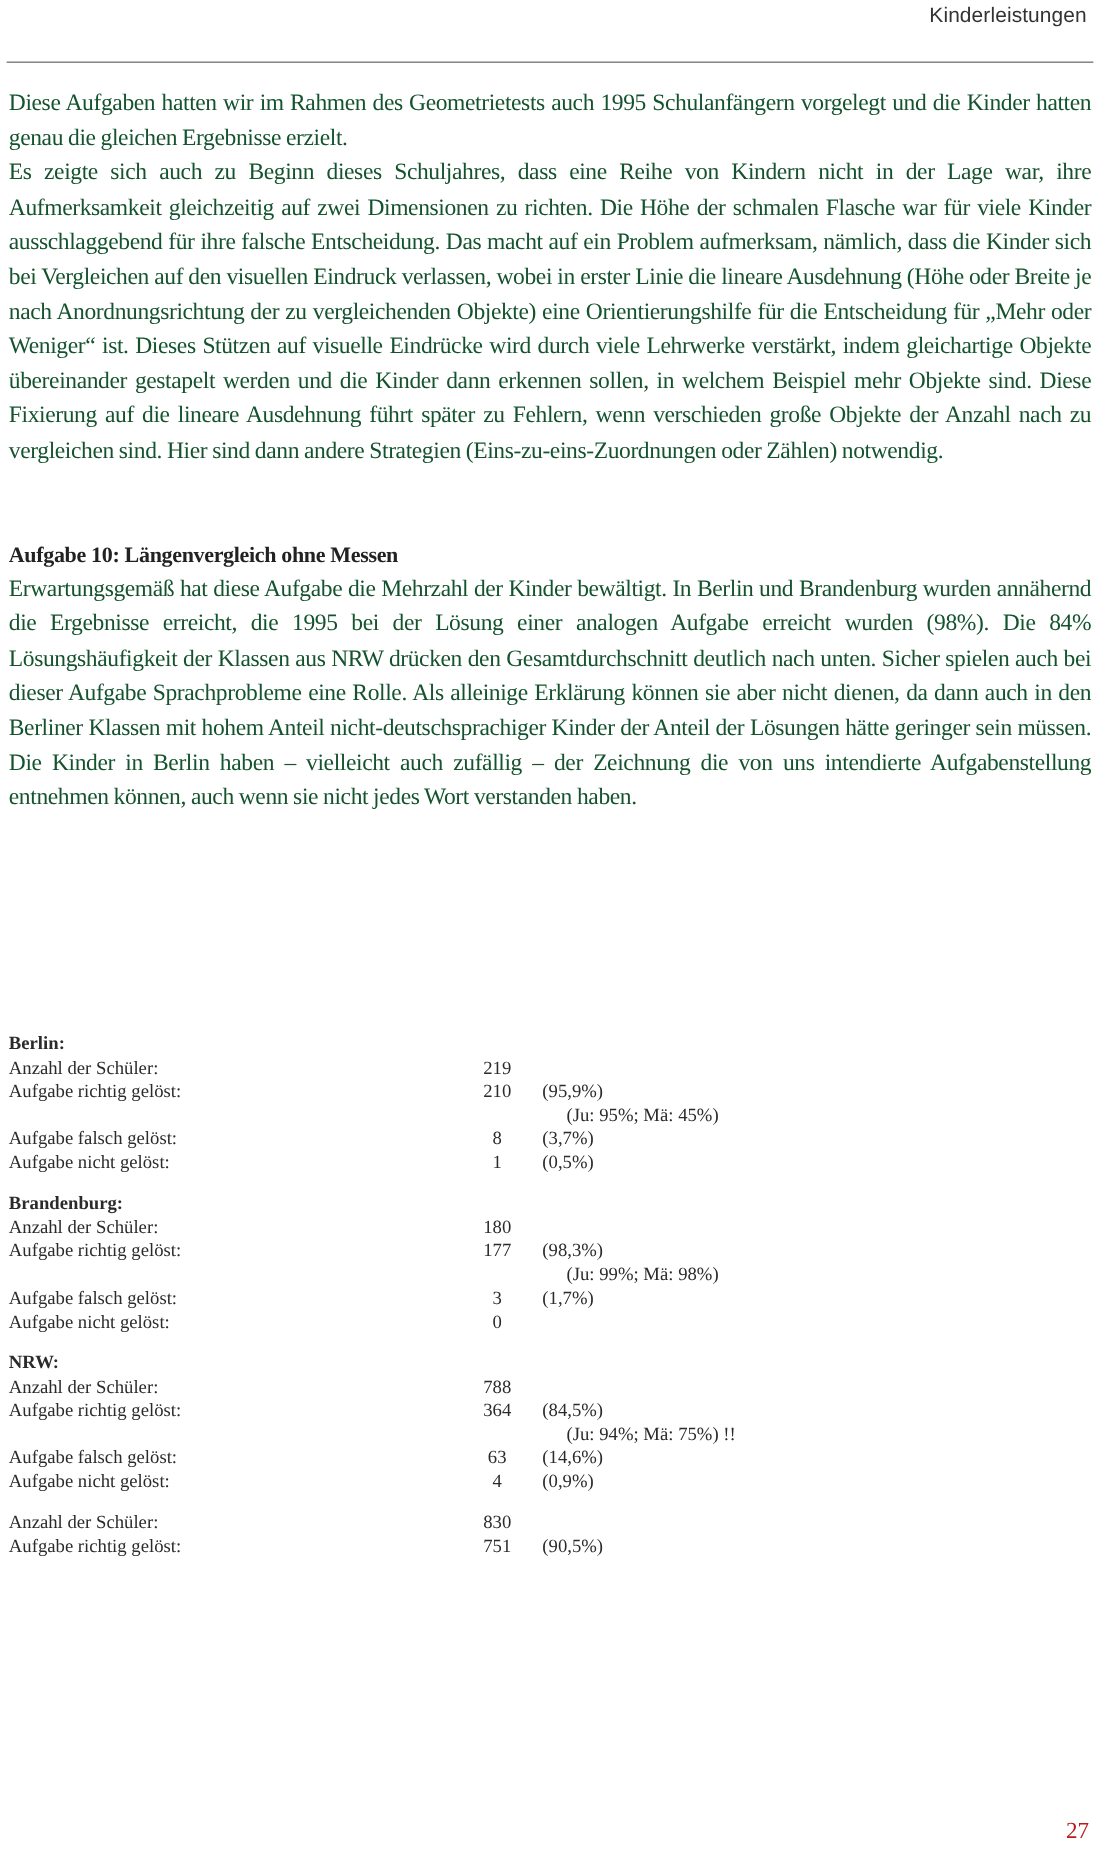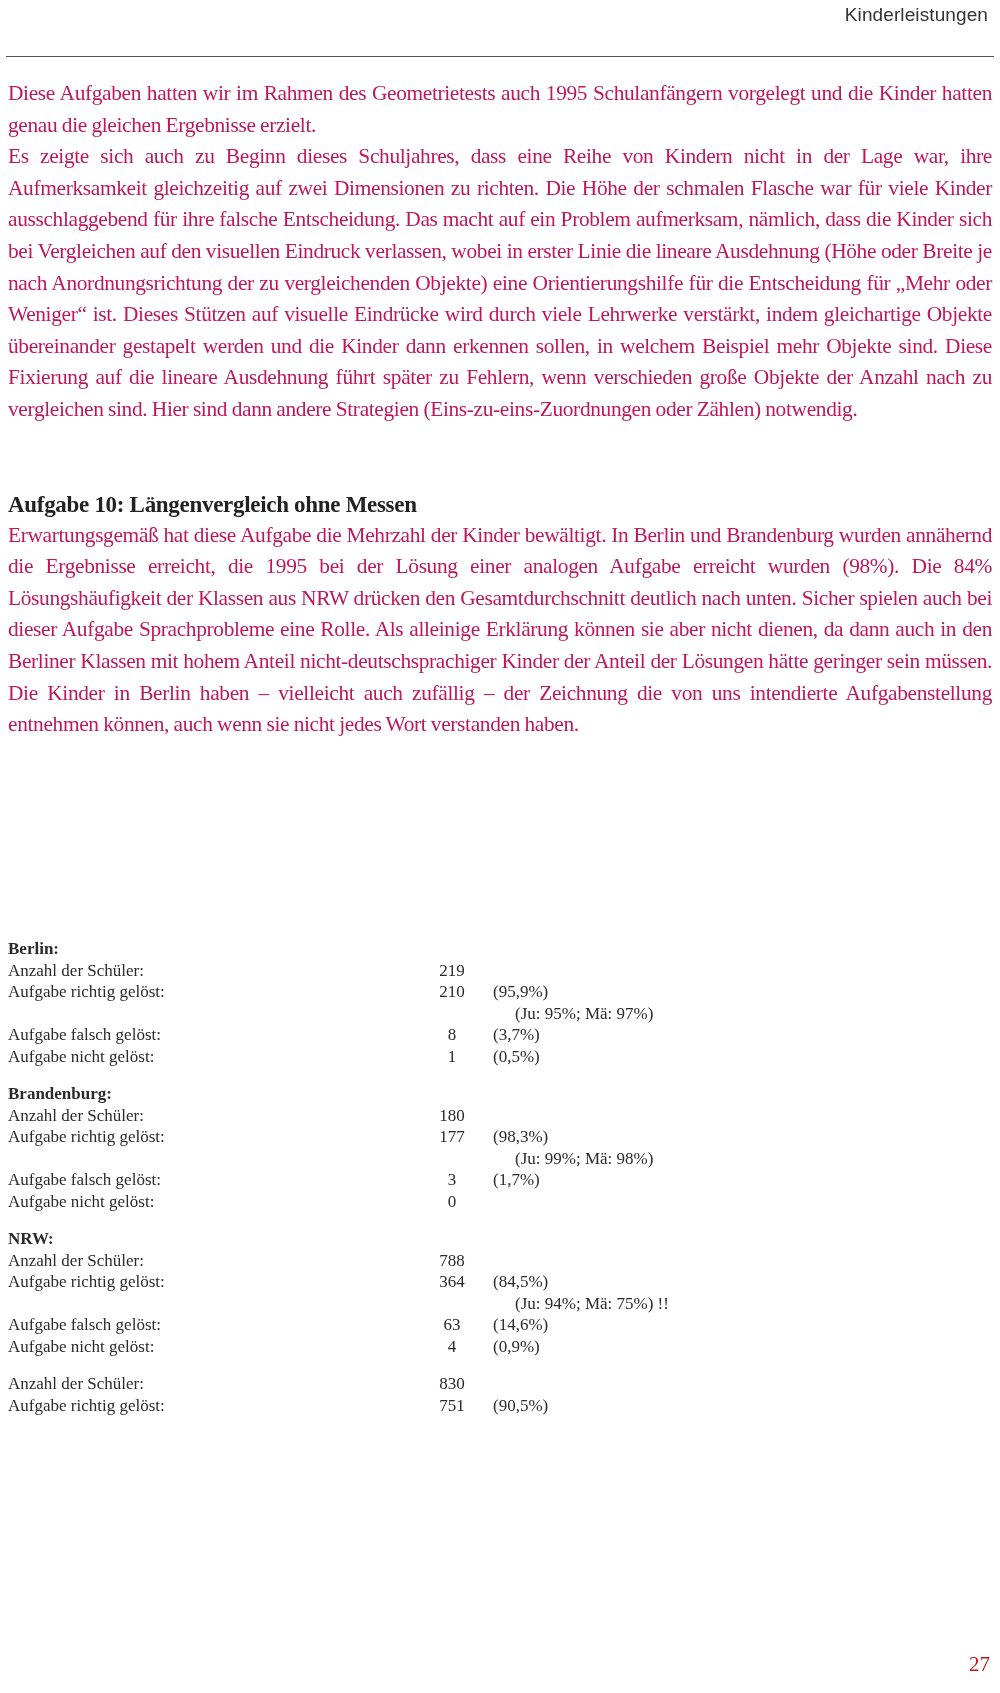--- a/index.html
+++ b/index.html
@@ -39,27 +39,27 @@
       width: 984px;
     }
     p.body {
       margin: 0;
       font-size: 21.4px;
       line-height: 31.6px;
       text-align: justify;
       text-align-last: left;
       letter-spacing: -0.35px;
       word-spacing: -0.5px;
-      color: #be185d;
+      color: #14532d;
     }
     .p1 { margin-bottom: 13px; }
     .section-heading {
       margin: 64px 0 0 0;
       font-weight: bold;
-      font-size: 23px;
+      font-size: 20px;
       line-height: 30px;
       letter-spacing: -0.3px;
       color: #222;
     }
     .p3 { margin-top: 17px; }
     .stats {
       position: absolute;
       left: 8px;
       top: 938px;
       width: 760px;
@@ -112,21 +112,21 @@
     <div class="stat-group-title">Berlin:</div>
     <div class="stat-row">
       <span class="stat-label">Anzahl der Schüler:</span>
       <span class="stat-value">219</span>
     </div>
     <div class="stat-row">
       <span class="stat-label">Aufgabe richtig gelöst:</span>
       <span class="stat-value">210</span>
       <span class="stat-pct">(95,9%)</span>
     </div>
-    <div class="stat-gender-row">(Ju: 95%; Mä: 97%)</div>
+    <div class="stat-gender-row">(Ju: 95%; Mä: 45%)</div>
     <div class="stat-row">
       <span class="stat-label">Aufgabe falsch gelöst:</span>
       <span class="stat-value">8</span>
       <span class="stat-pct">(3,7%)</span>
     </div>
     <div class="stat-row">
       <span class="stat-label">Aufgabe nicht gelöst:</span>
       <span class="stat-value">1</span>
       <span class="stat-pct">(0,5%)</span>
     </div>

